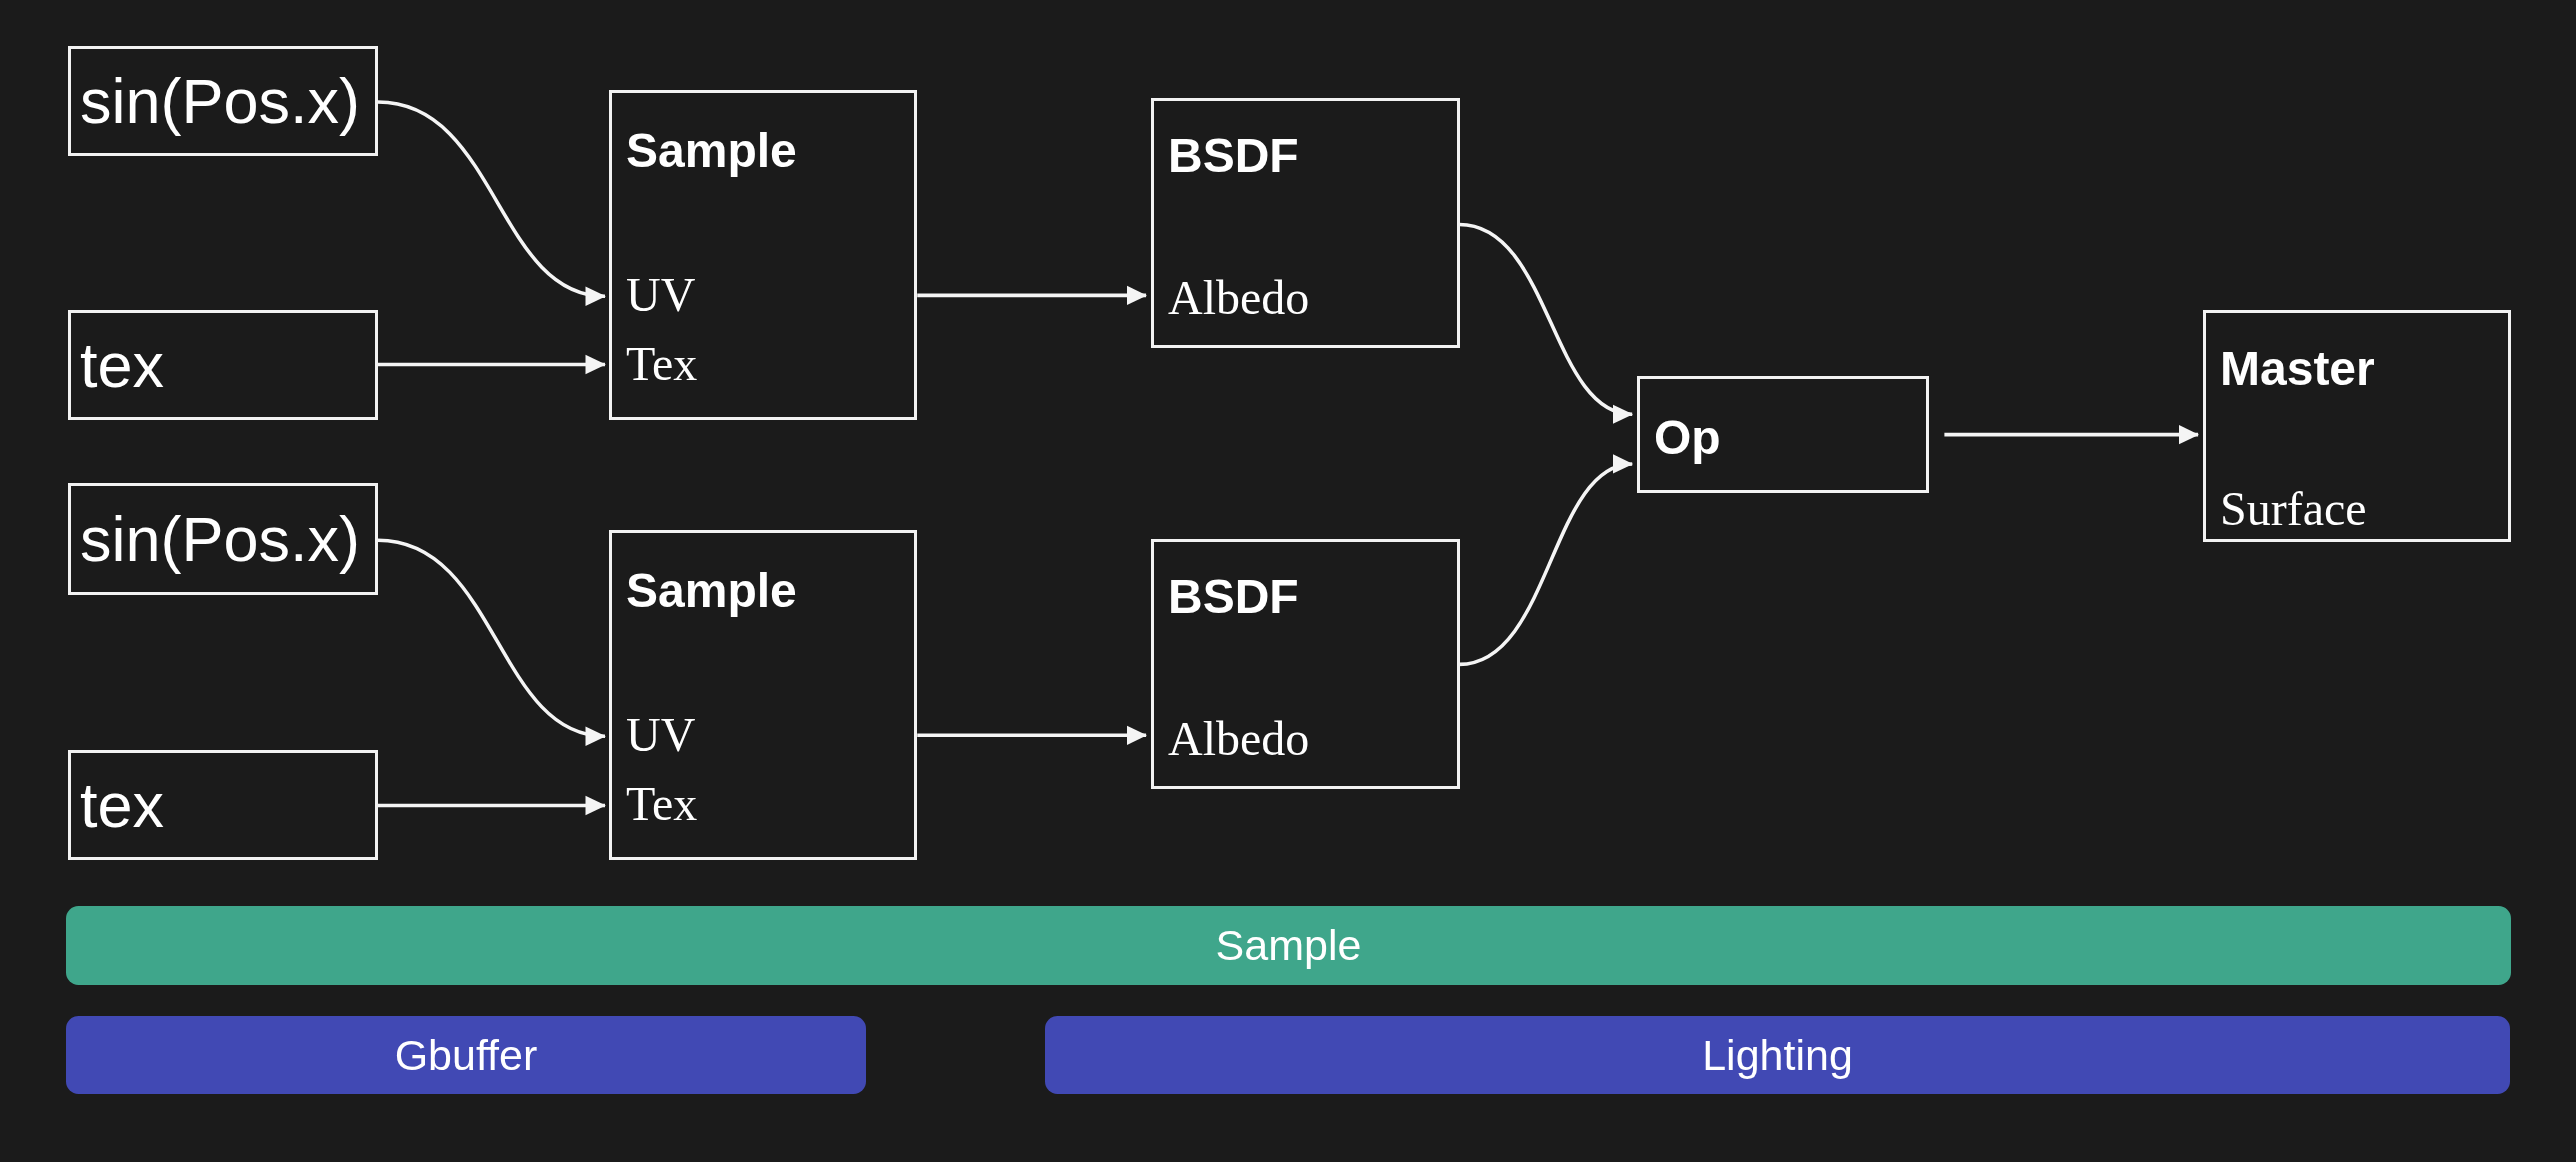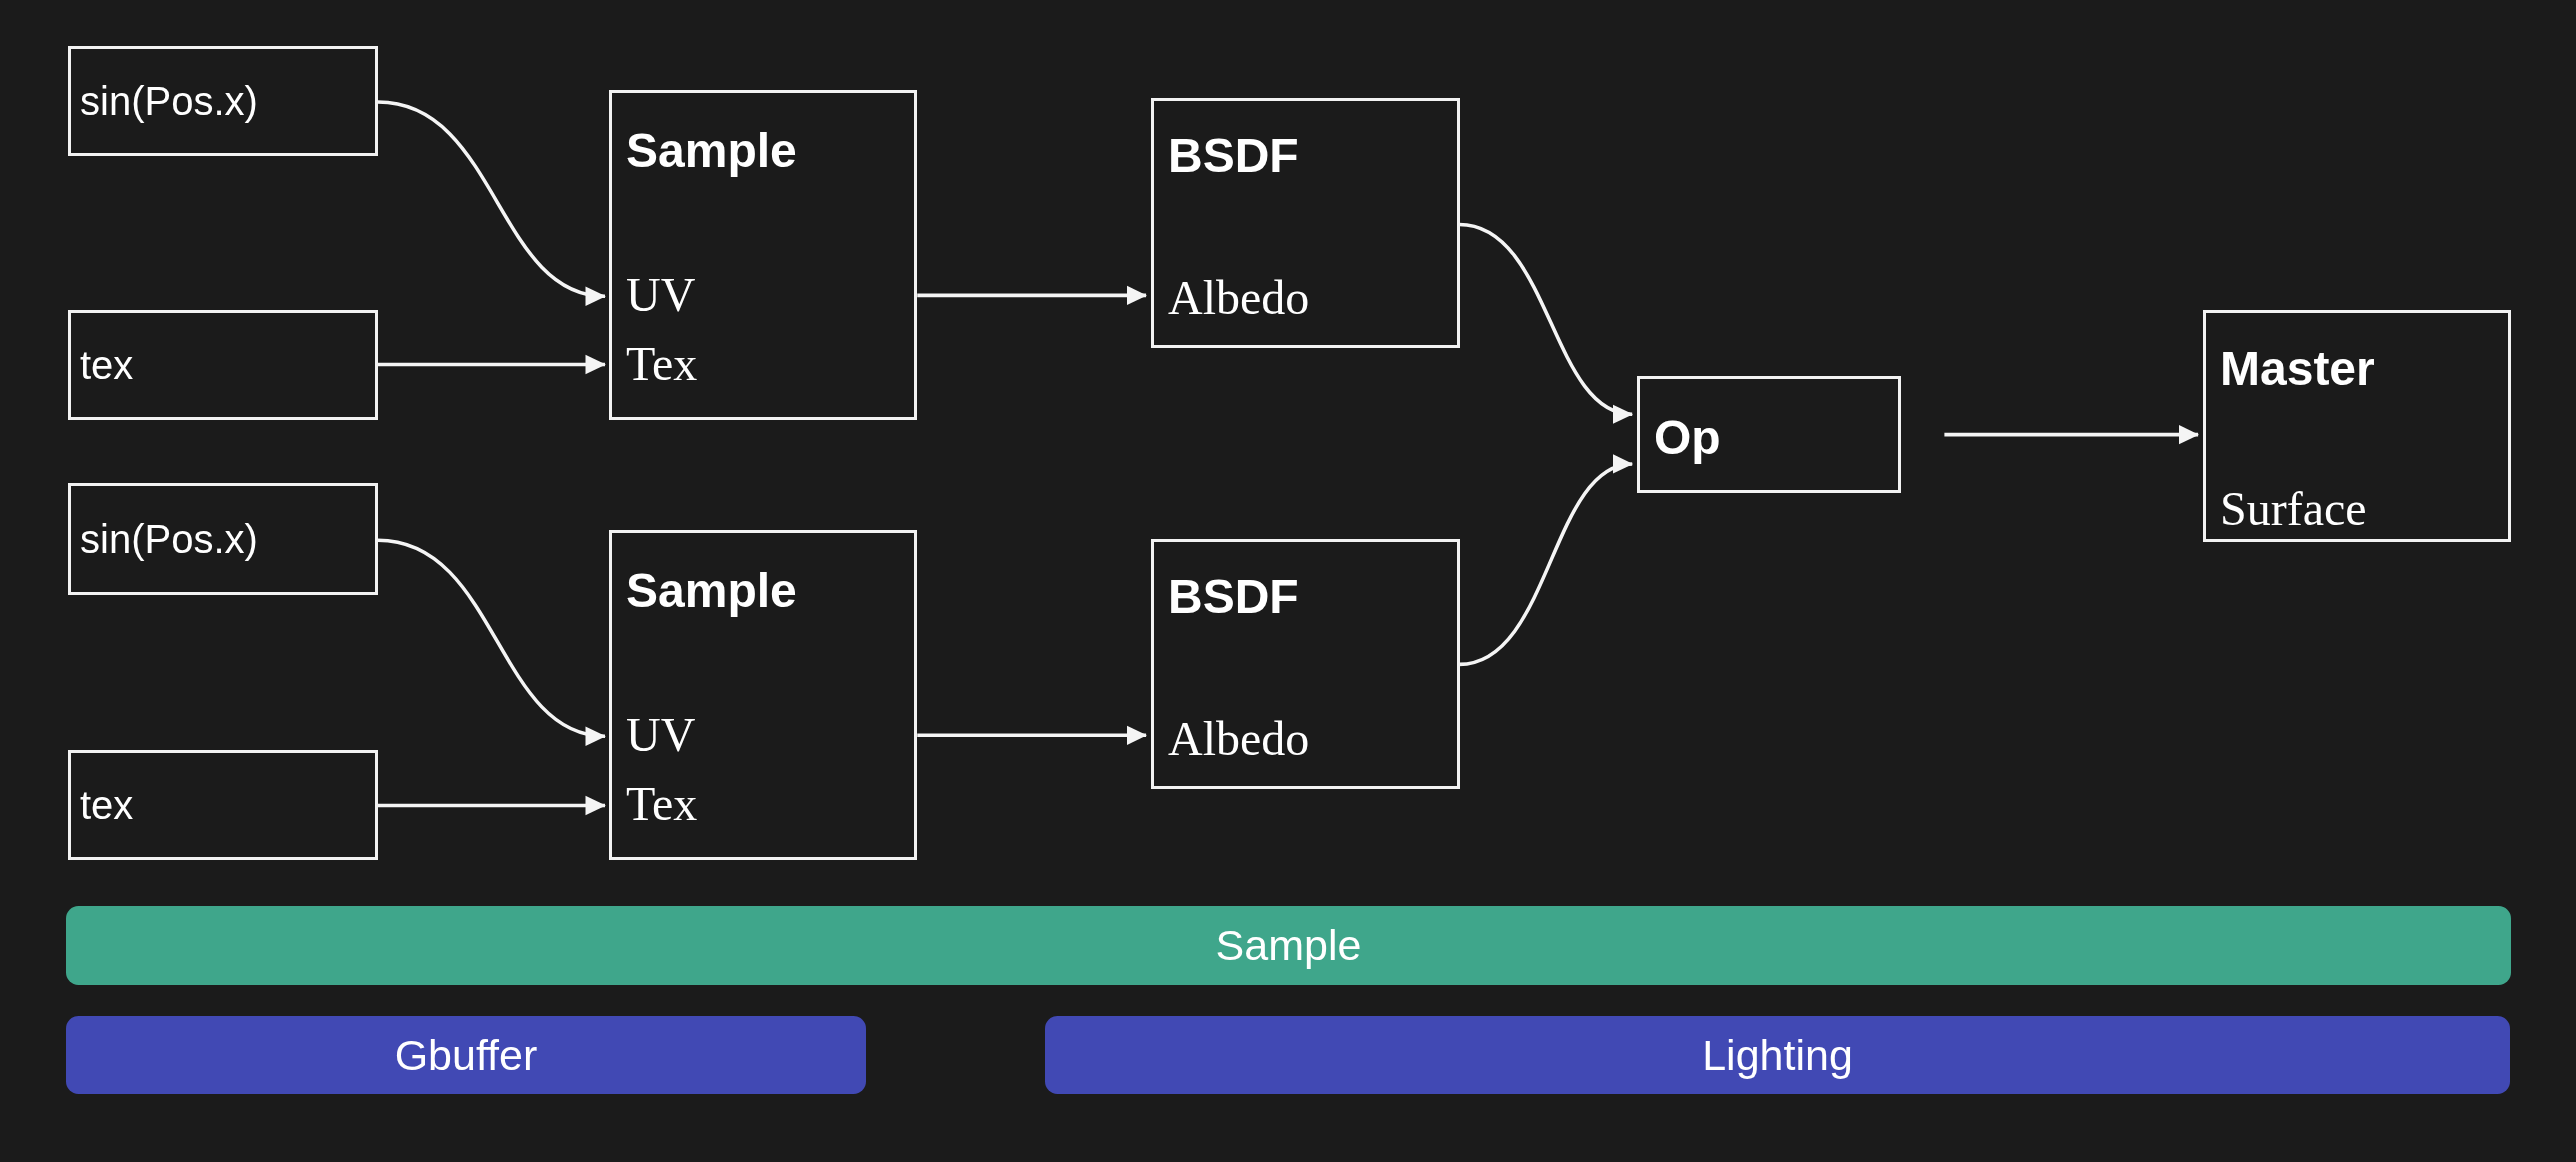--- a/index.html
+++ b/index.html
@@ -33,21 +33,21 @@
     background: #1b1b1b;
     box-sizing: border-box;
   }
   .plain-label {
     position: absolute;
     left: 9px;
     top: 0;
     bottom: 0;
     display: flex;
     align-items: center;
-    font-size: 40px;
+    font-size: 63px;
     line-height: 48px;
     white-space: nowrap;
   }
   .title {
     position: absolute;
     left: 14px;
     font-size: 48px;
     line-height: 51px;
     font-weight: bold;
     white-space: nowrap;
@@ -123,21 +123,21 @@
     <span class="title" style="top:32px;">Sample</span>
     <span class="port" style="top:176px;">UV</span>
     <span class="port" style="top:245px;">Tex</span>
   </div>
 
   <div class="node" style="left:1151px; top:539px; width:309px; height:250px;">
     <span class="title" style="top:29px;">BSDF</span>
     <span class="port" style="top:171px;">Albedo</span>
   </div>
 
-  <div class="node" style="left:1637px; top:376px; width:264px; height:117px;">
+  <div class="node" style="left:1637px; top:376px; width:292px; height:117px;">
     <span class="title" style="top:33px;">Op</span>
   </div>
 
   <div class="node" style="left:2203px; top:310px; width:308px; height:232px;">
     <span class="title" style="top:30px;">Master</span>
     <span class="port" style="top:170px;">Surface</span>
   </div>
 
   <div class="bar" style="left: 66px; top: 906px; width: 2445px; height: 79px; background: rgb(63, 166, 139);">
     <span>Sample</span>

